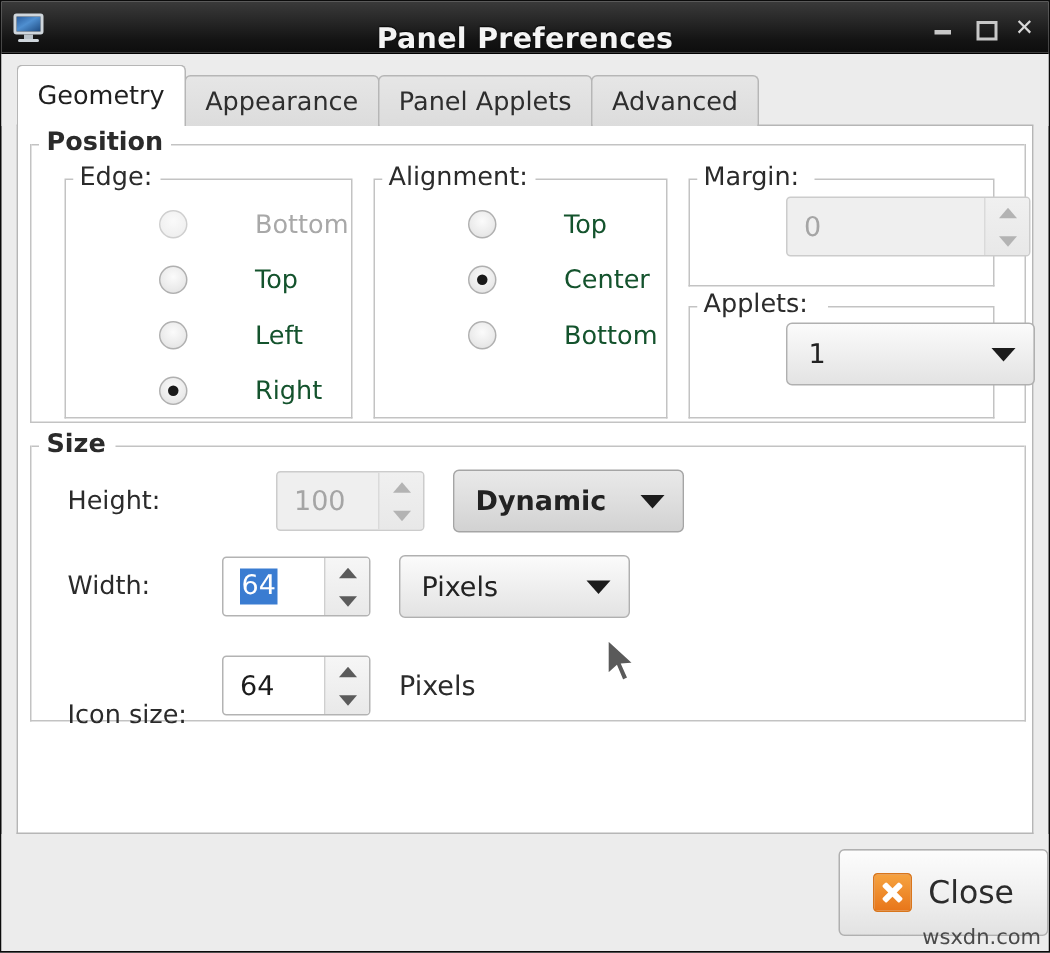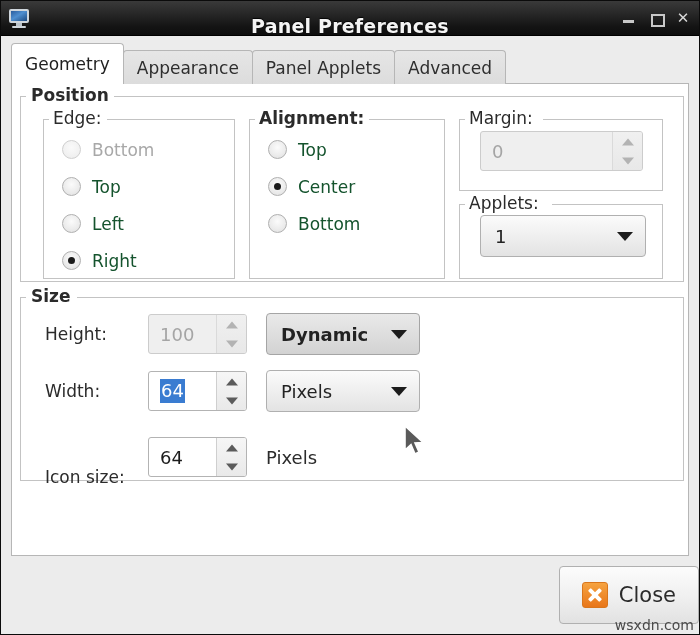--- a/index.html
+++ b/index.html
@@ -155,20 +155,21 @@
     position: relative;
     padding: 8px 8px 0 8px;
   }
 
   
   .group {
     position: absolute;
     border: 1px solid #c3c3c3;
     border-top: none;
     background: transparent;
+    padding-left: 44px;
   }
   .group > .legend {
     position: absolute;
     top: -11px;
     background: #ffffff;
     padding: 0 5px 0 4px;
     font-size: 17px;
     color: #2b2b2b;
     white-space: nowrap;
   }
@@ -183,20 +184,21 @@
     background: #c3c3c3;
   }
   .legend.bold { font-weight: bold; }
 
   
   .radio-row {
     display: flex;
     align-items: center;
     height: 37px;
     cursor: default;
+    gap: 34px;
   }
   .radio {
     width: 19px; height: 19px;
     border-radius: 50%;
     border: 1px solid #b0b0b0;
     background: radial-gradient(circle at 50% 38%, #fbfbfb 0%, #ebebeb 60%, #dedede 100%);
     position: relative;
     flex: 0 0 19px;
     margin-right: 11px;
   }
@@ -439,21 +441,21 @@
           <div class="radio-row">
             <span class="radio checked"></span>
             <span class="radio-label">Right</span>
           </div>
         </div>
       </div>
 
       <div class="group" style="left:228px; top:23px; width:196px; height:160px;">
         <div class="ltop-l"></div>
         <div class="ltop-r" style="left:101px; right:0;"></div>
-        <div class="legend" style="left:5px;font-weight:bold;">Alignment:</div>
+        <div class="legend" style="left:5px;">Alignment:</div>
 
         <div style="padding:12px 0 0 18px;">
           <div class="radio-row">
             <span class="radio"></span>
             <span class="radio-label">Top</span>
           </div>
           <div class="radio-row">
             <span class="radio checked"></span>
             <span class="radio-label">Center</span>
           </div>
@@ -498,21 +500,21 @@
       </div>
     </div>
 
     <div class="group" style="left:8px; top:213px; width:664px; height:184px;">
       <div class="ltop-l"></div>
       <div class="ltop-r" style="left:56px; right:0;"></div>
       <div class="legend bold" style="left:6px;">Size</div>
 
       <div style="position:absolute; left:24px; top:16px; display:flex; align-items:center;">
         <span class="field-label" style="width:103px;">Height:</span>
-        <div class="spin disabled" style="width:99px;">
+        <div class="spin disabled" style="width:99px;margin-left:36px;">
           <div class="val">100</div>
           <div class="btns">
             <div class="b">
                 <span class="arrow-up"></span>
               </div>
             <div class="b">
                 <span class="arrow-dn"></span>
               </div>
           </div>
         </div>

